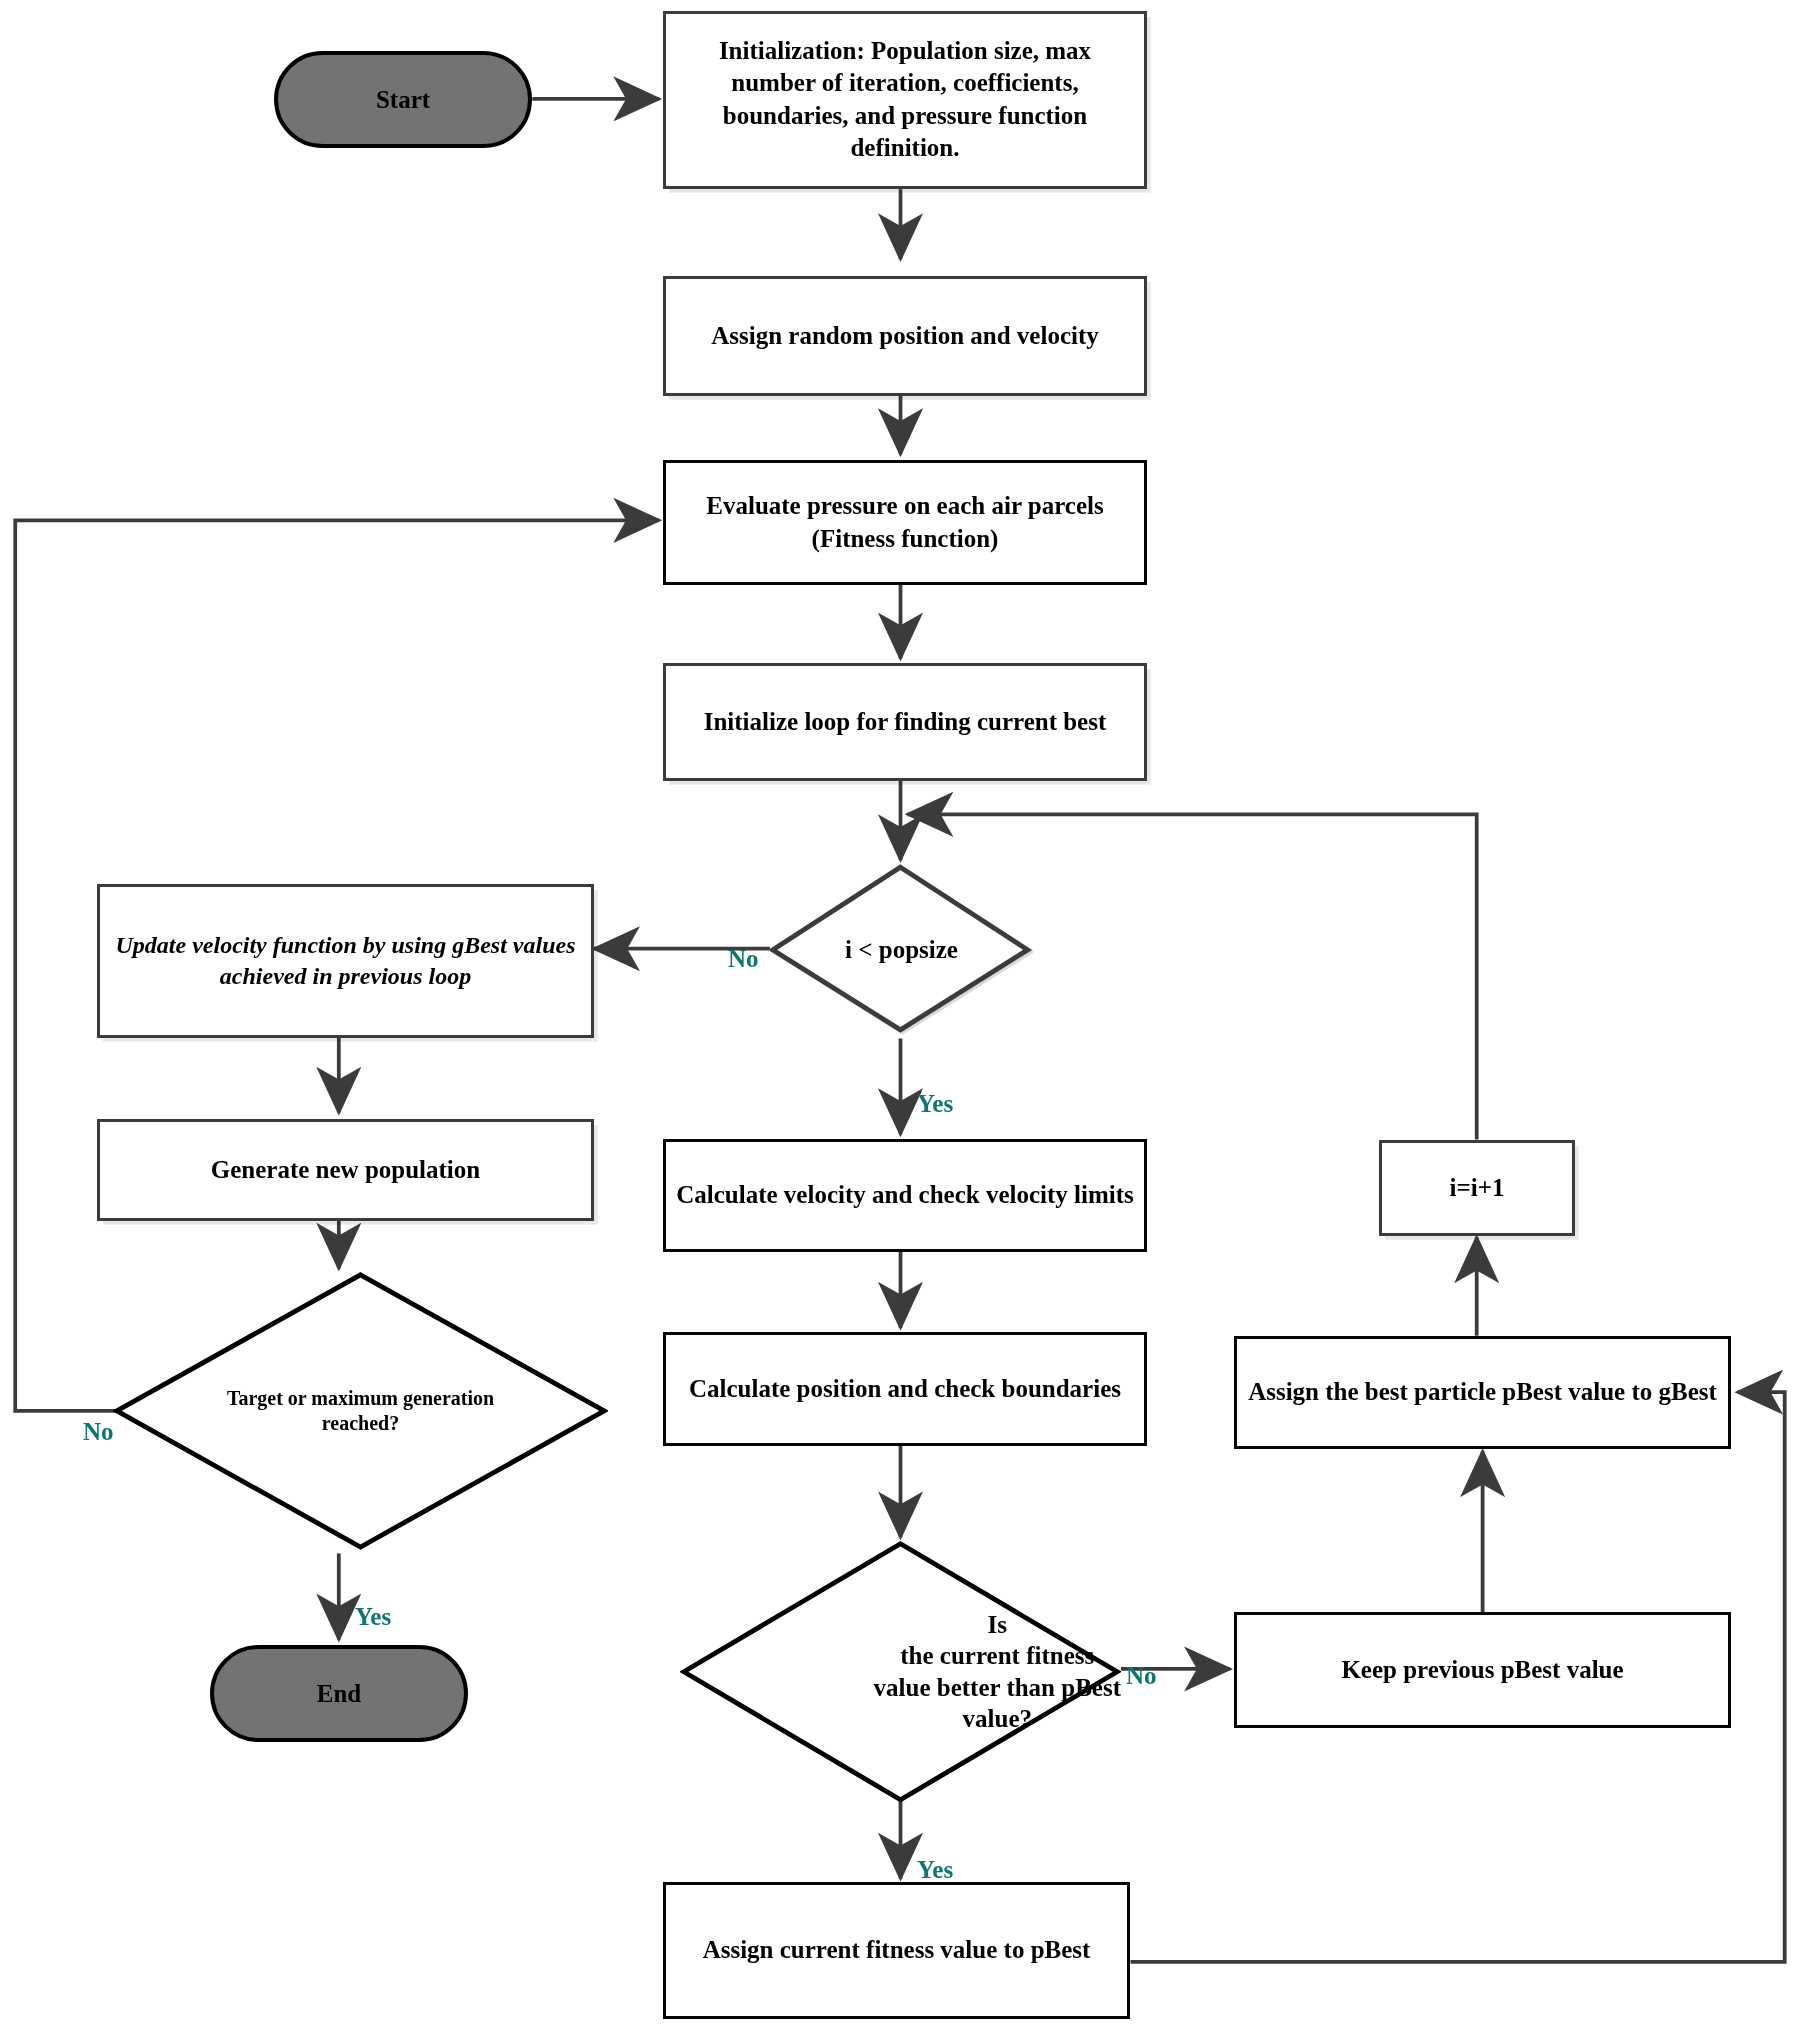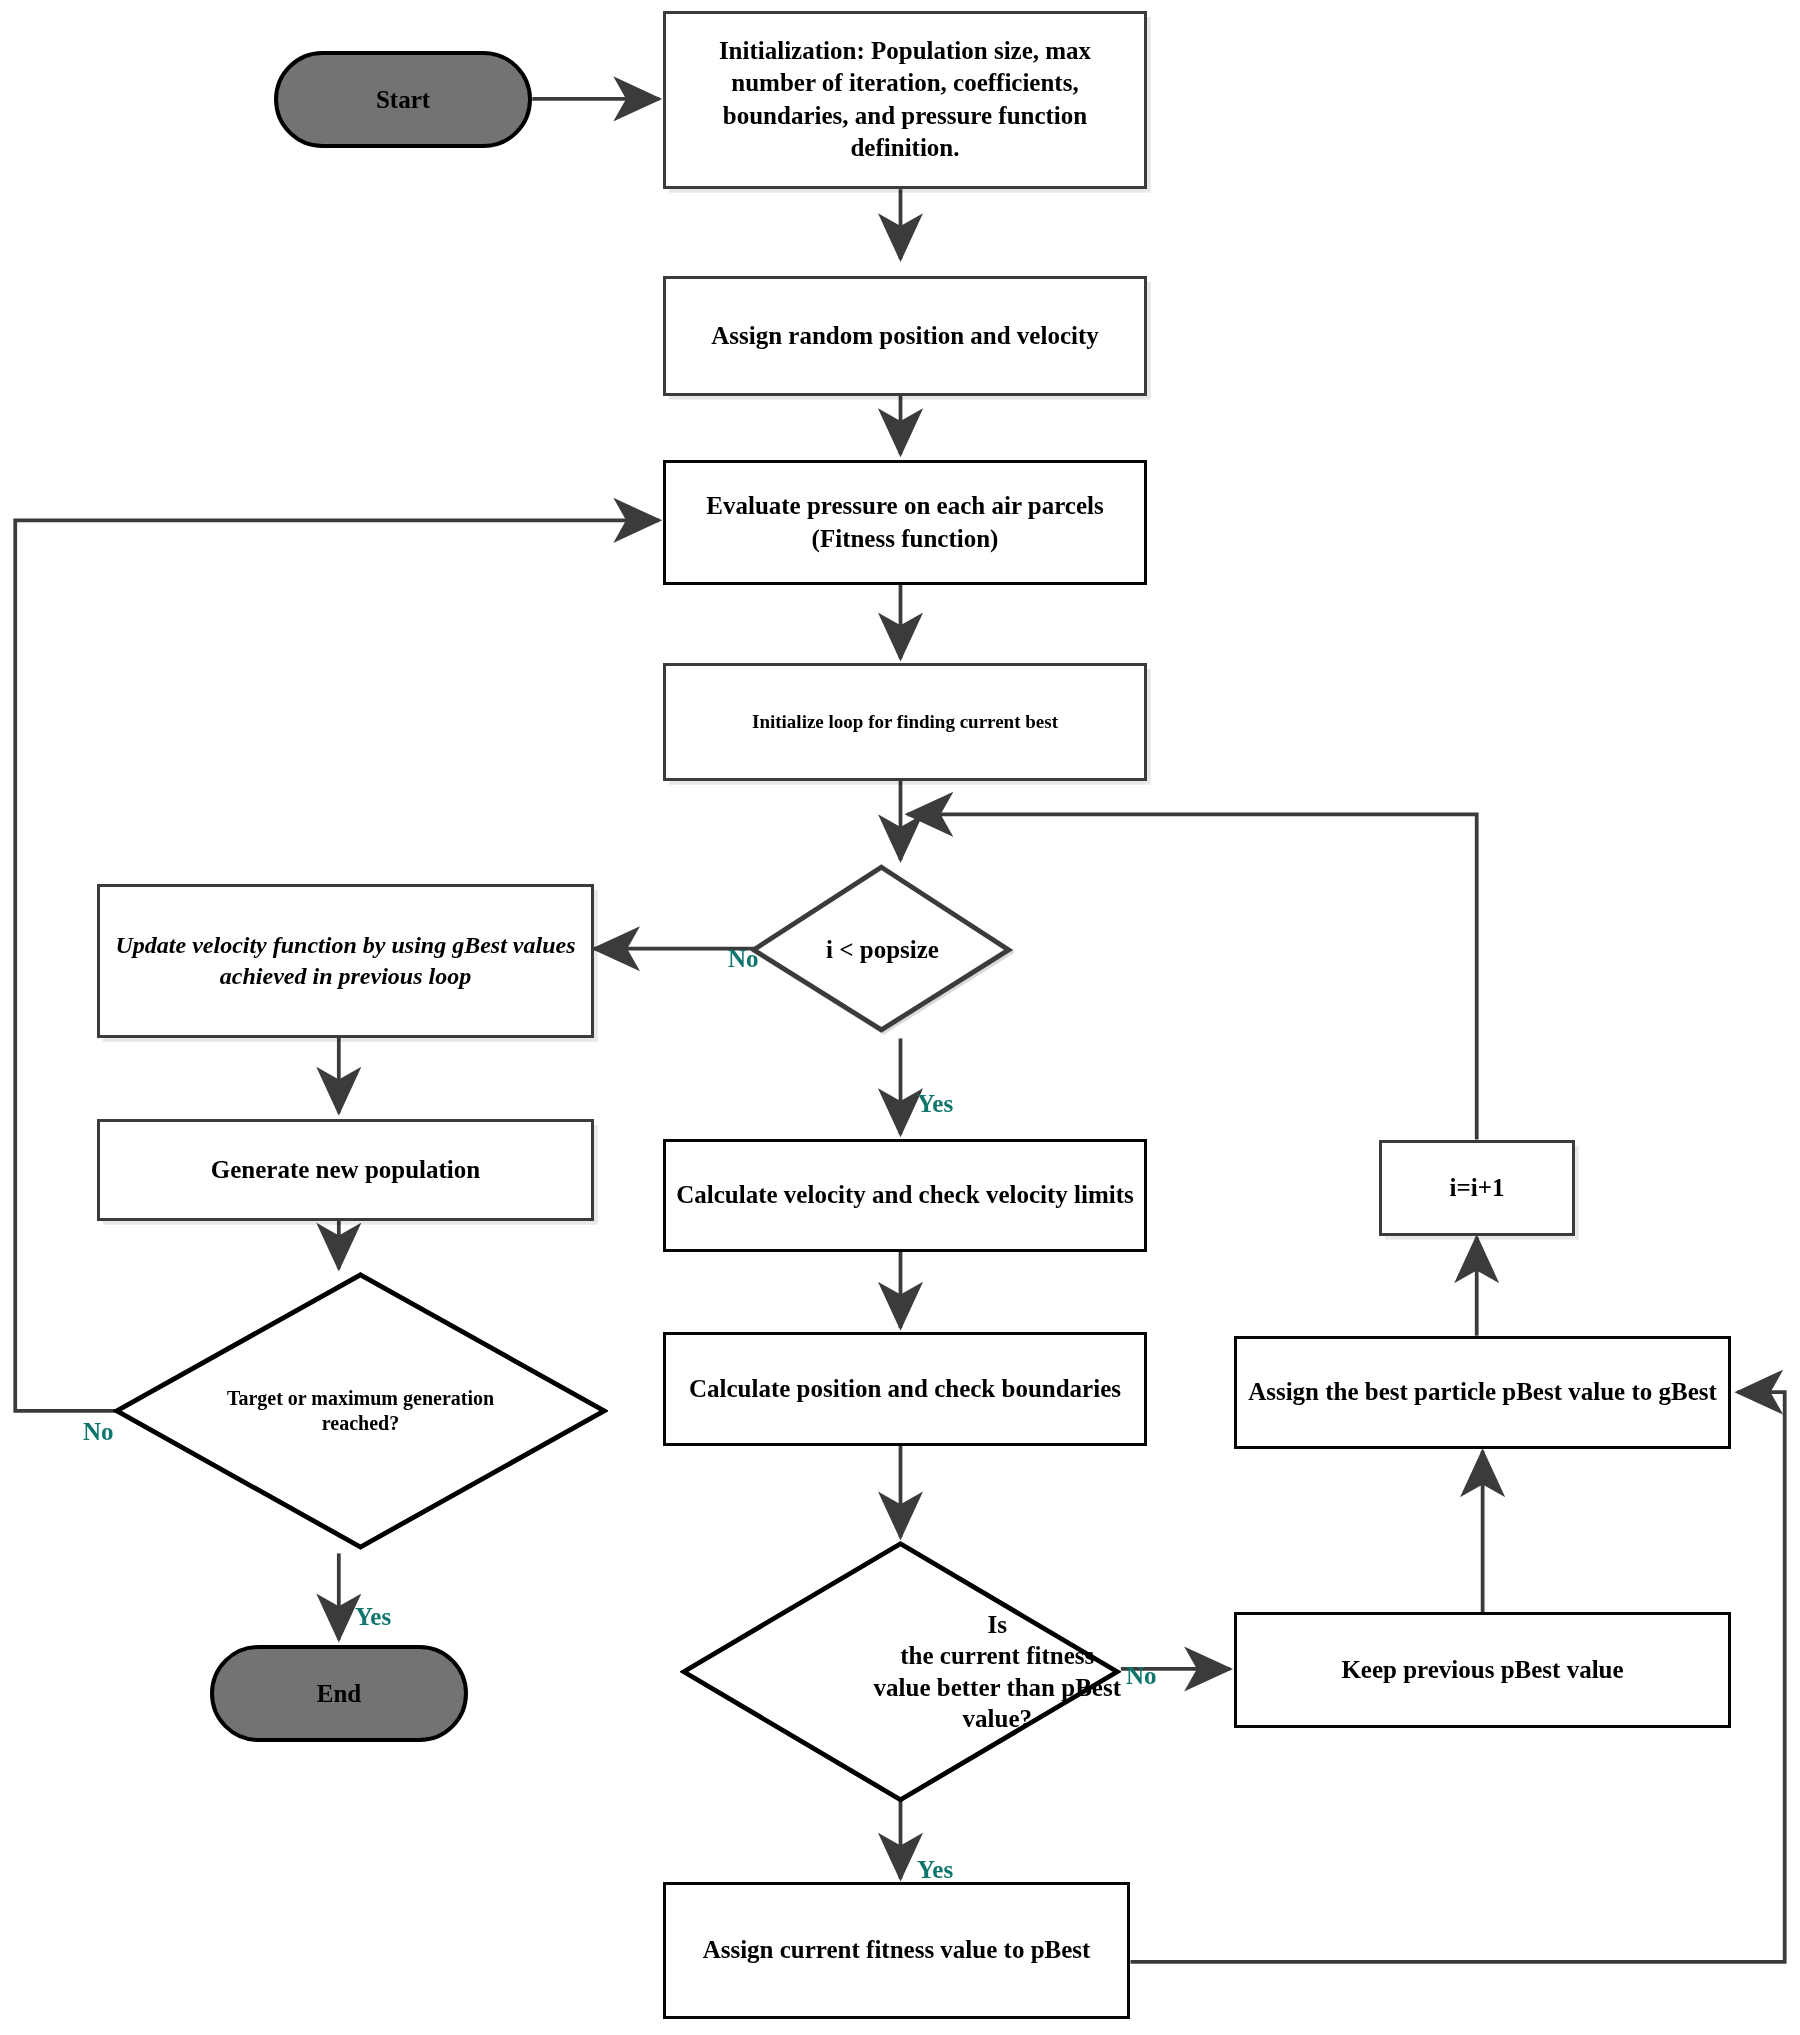--- a/index.html
+++ b/index.html
@@ -145,25 +145,25 @@
   </div>
 
   <div class="node proc soft" style="left:663px; top:276px; width:484px; height:120px; font-size:25px;">
     <span>Assign random position and velocity</span>
   </div>
 
   <div class="node proc hard" style="left:663px; top:460px; width:484px; height:125px; font-size:25px;">
     <span>Evaluate pressure on each air parcels (Fitness function)</span>
   </div>
 
-  <div class="node proc soft" style="left:663px; top:663px; width:484px; height:118px; font-size:19px;">
+  <div class="node proc soft" style="left:663px; top:663px; width:484px; height:118px; font-size:25px;">
     <span>Initialize loop for finding current best</span>
   </div>
 
-  <div class="node diamond" style="left:751px; top:864px; width:263px; height:172px; font-size:25px;">
+  <div class="node diamond" style="left:770px; top:864px; width:263px; height:172px; font-size:25px;">
     <svg class="dshape" viewBox="0 0 490 320" preserveAspectRatio="none">
       <polygon points="247,12 486,163 247,313 9,163" fill="#ffffff" stroke="#d9d9d9" stroke-width="9"></polygon>
       <polygon points="243,6 480,160 243,309 5,160" fill="#ffffff" stroke="#3b3b3b" stroke-width="9"></polygon>
     </svg>
     <span class="dtext">i &lt; popsize</span>
   </div>
 
   <div class="node proc soft" style="left:97px; top:884px; width:497px; height:154px; font-size:24px;font-style:italic;">
     <span>Update velocity function by using gBest values achieved in previous loop</span>
   </div>

